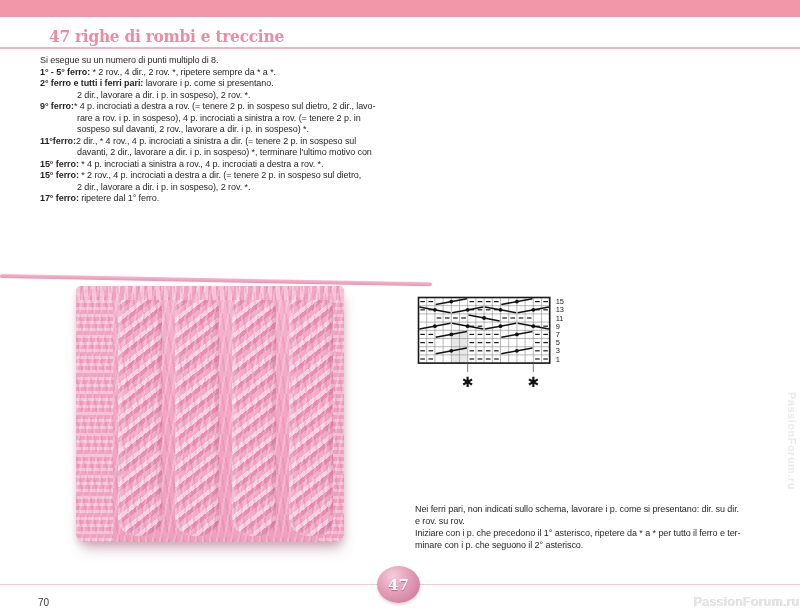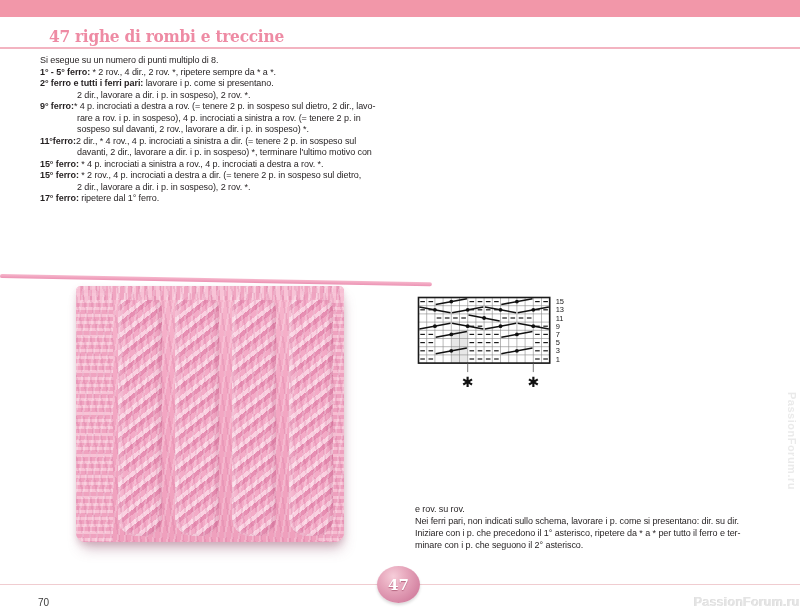--- a/index.html
+++ b/index.html
@@ -217,22 +217,22 @@
         <line x1="118.09999999999998" y1="62.99999999999999" x2="122.69999999999999" y2="62.99999999999999" stroke="#1a1a1a" stroke-width="1.2"></line>
         <line x1="126.29999999999998" y1="62.99999999999999" x2="130.89999999999998" y2="62.99999999999999" stroke="#1a1a1a" stroke-width="1.2"></line>
         <text x="138.7" y="65.6" font-size="7.5" fill="#222" font-family="&quot;Liberation Sans&quot;,sans-serif">1</text>
         <line x1="50.699999999999996" y1="67.1" x2="50.699999999999996" y2="76.1" stroke="#555" stroke-width="0.8"></line>
         <text x="50.699999999999996" y="91.1" font-size="14" fill="#111" text-anchor="middle" font-family="&quot;DejaVu Sans&quot;,sans-serif">✱</text>
         <line x1="116.29999999999998" y1="67.1" x2="116.29999999999998" y2="76.1" stroke="#555" stroke-width="0.8"></line>
         <text x="116.29999999999998" y="91.1" font-size="14" fill="#111" text-anchor="middle" font-family="&quot;DejaVu Sans&quot;,sans-serif">✱</text>
       </svg></div>
 
   <div class="chart-note">
+      <div class="note-line">Nei ferri pari, non indicati sullo schema, lavorare i p. come si presentano: dir. su dir.</div>
       <div class="note-line">e rov. su rov.</div>
-      <div class="note-line">Nei ferri pari, non indicati sullo schema, lavorare i p. come si presentano: dir. su dir.</div>
       <div class="note-line">Iniziare con i p. che precedono il 1° asterisco, ripetere da * a * per tutto il ferro e ter-</div>
       <div class="note-line">minare con i p. che seguono il 2° asterisco.</div>
     </div>
 
   <div class="footer-rule"></div>
   <div class="page-number">70</div>
   <div class="badge-ball">
     <span>47</span>
   </div>
 

